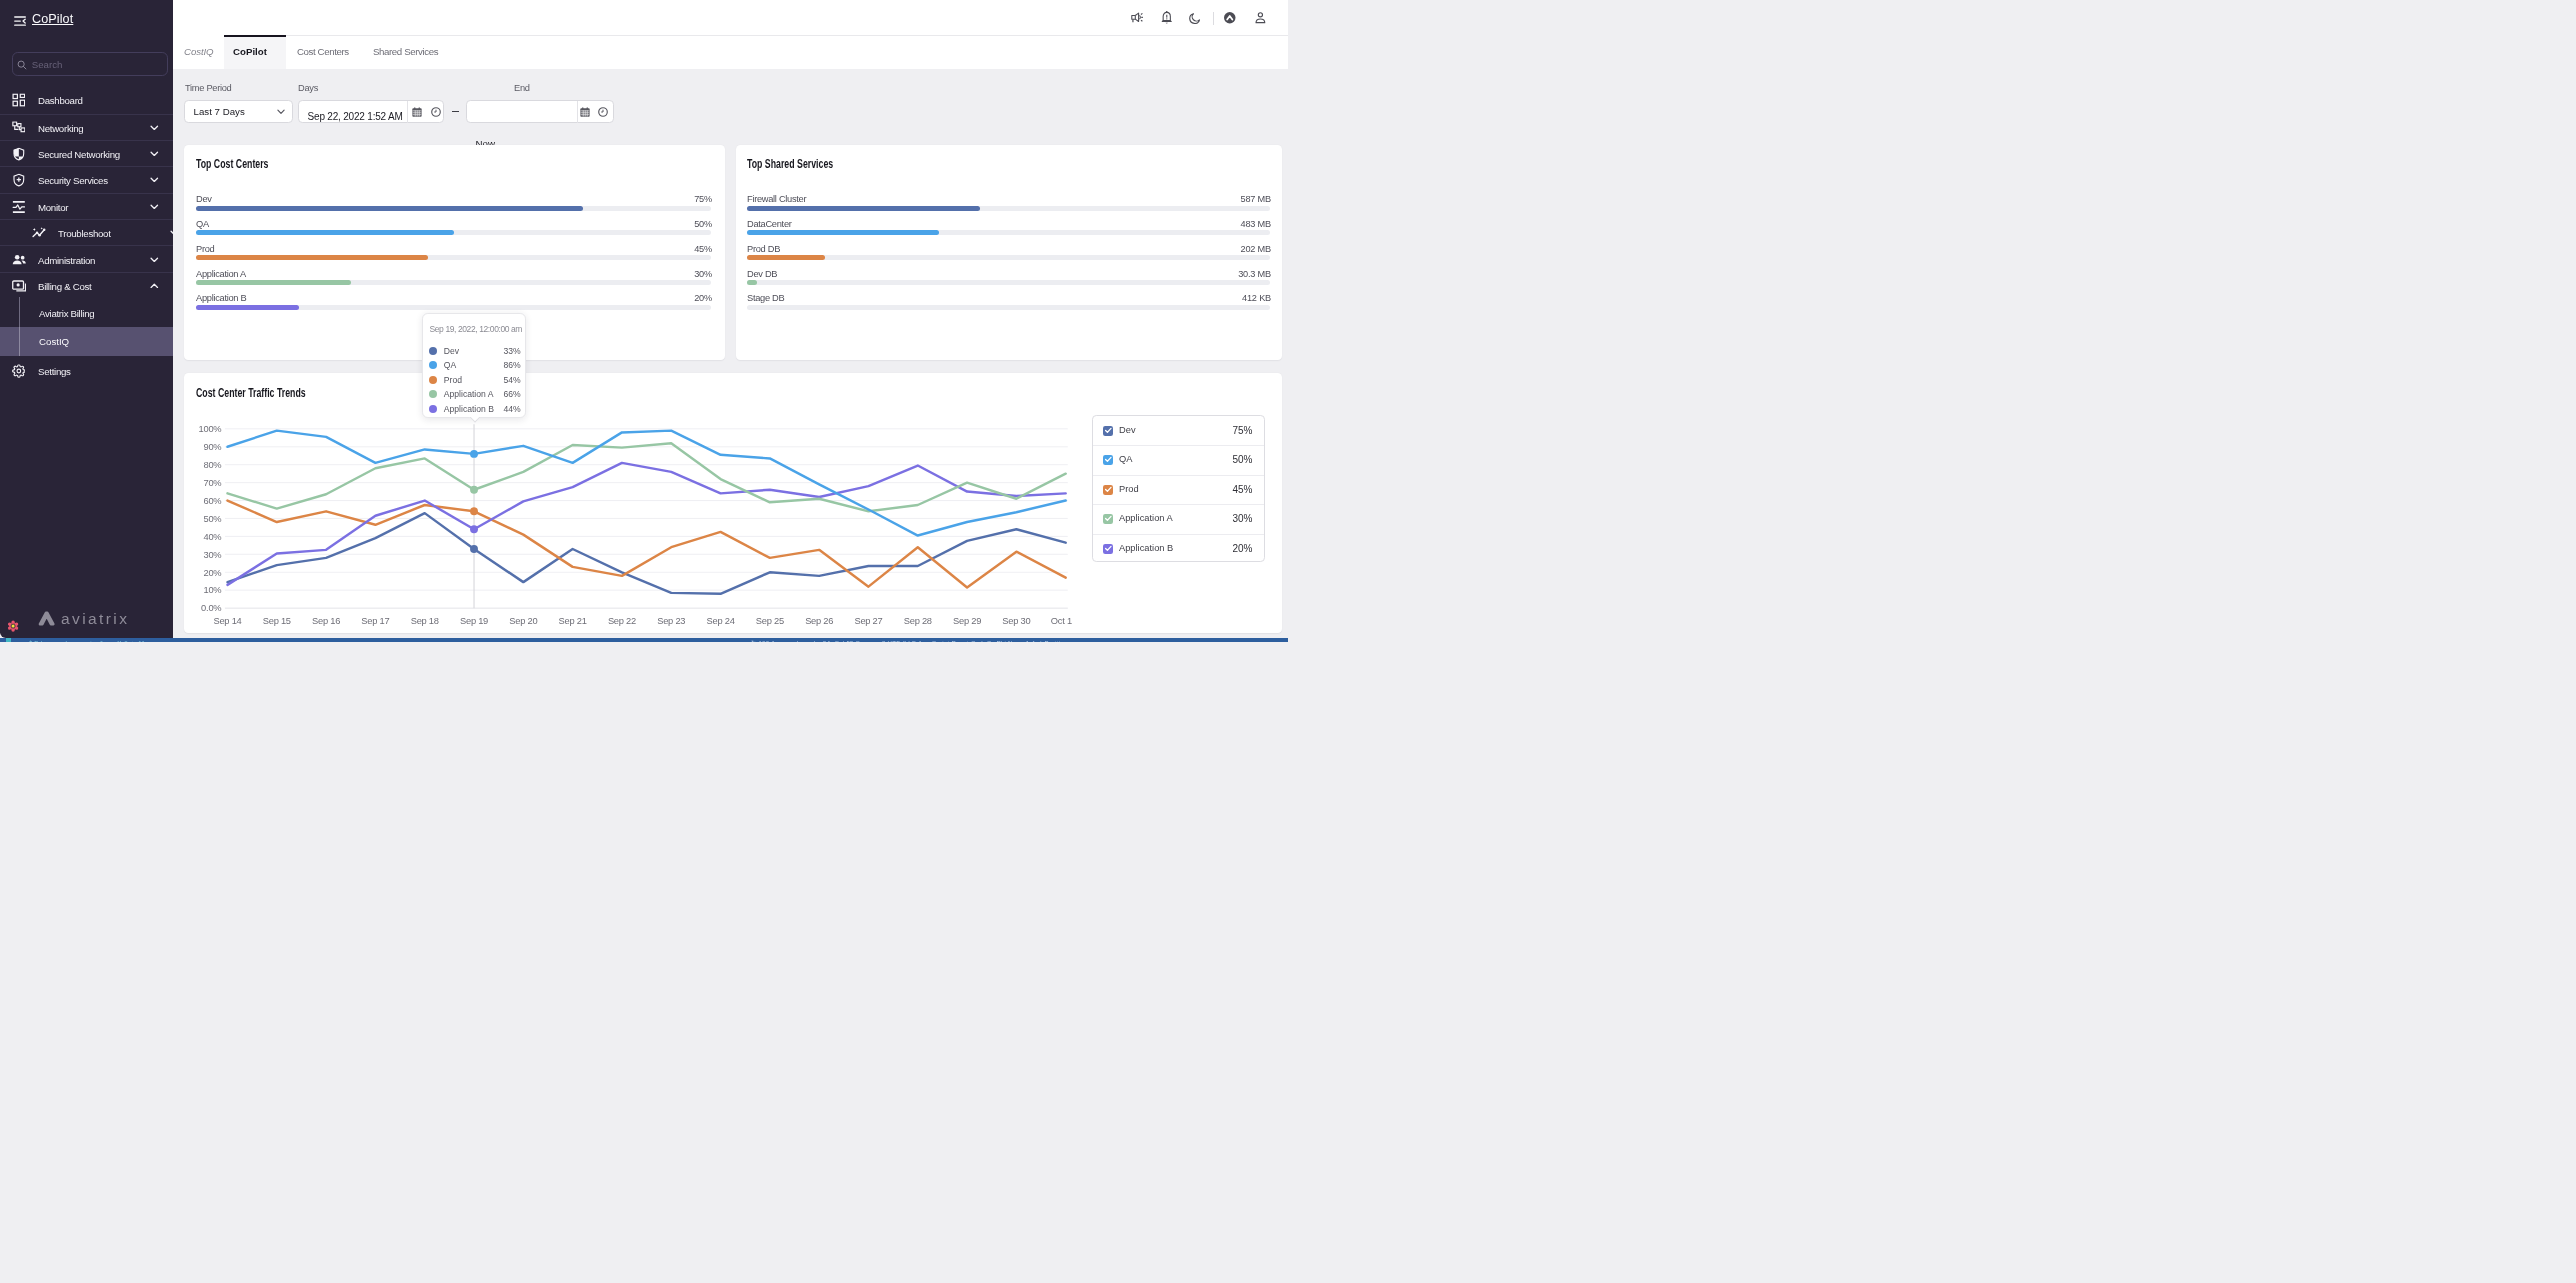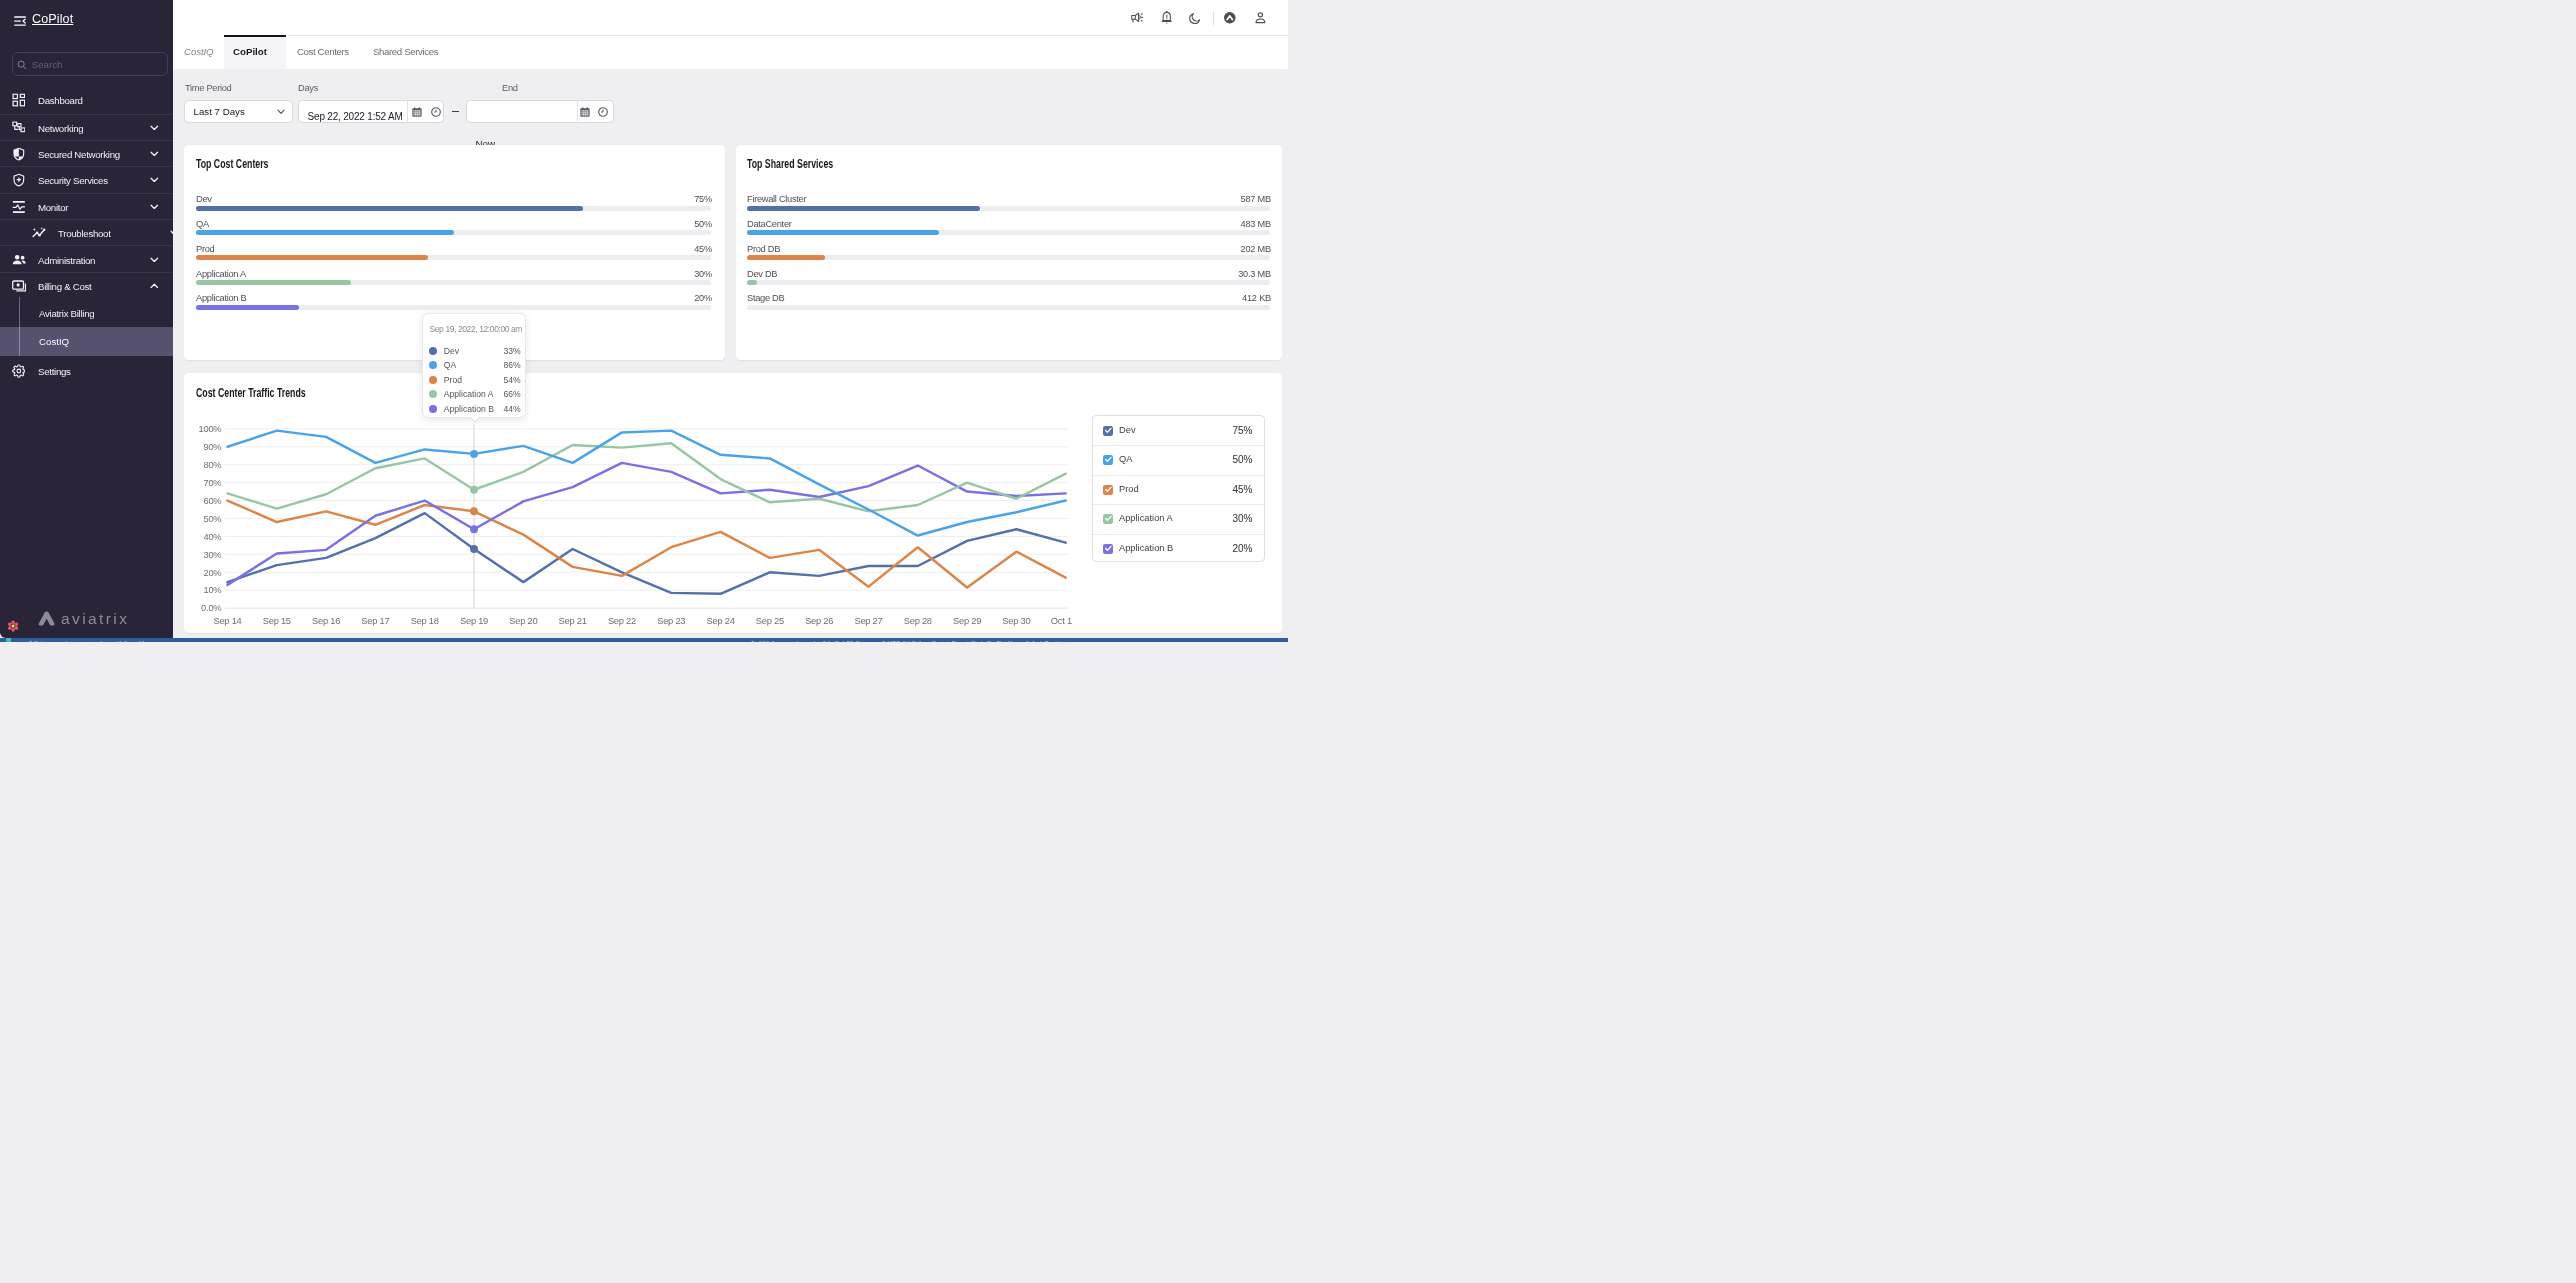--- a/index.html
+++ b/index.html
@@ -255,21 +255,21 @@
   <div class="abs" style="left:113px;top:0;width:1002px;height:0.7px;background:#e9e9ec;"></div>
   <div class="abs" style="left:51px;top:0;width:62px;height:34px;background:#f5f5f7;border-top:2.2px solid #17141f;"></div>
   <div class="abs" style="left:11px;top:10.8px;font-size:9.7px;font-style:italic;letter-spacing:-0.1px;color:#85858d;">CostIQ</div>
   <div class="abs" style="left:60px;top:10.8px;font-size:9.7px;font-weight:bold;color:#17171f;">CoPilot</div>
   <div class="abs" style="left:124px;top:10.8px;font-size:9.7px;letter-spacing:-0.4px;color:#6d6d76;">Cost Centers</div>
   <div class="abs" style="left:200px;top:10.8px;font-size:9.7px;letter-spacing:-0.4px;color:#6d6d76;">Shared Services</div>
 </div>
 
 <div class="flabel" style="left:185px;">Time Period</div>
 <div class="flabel" style="left:298px;">Days</div>
-<div class="flabel" style="left:462px;padding-left:40px;">End</div>
+<div class="flabel" style="left:474px;padding-left:40px;">End</div>
 <div class="fbox" style="left:184px;width:109px;">
   <div class="abs" style="left:8.6px;top:5px;font-size:9.7px;color:#1b1b22;">Last 7 Days</div>
   <svg class="abs" style="left:92px;top:8px" width="8" height="5.8" viewBox="0 0 11 8" fill="none" stroke="#55555e" stroke-width="1.6" stroke-linecap="round" stroke-linejoin="round">
       <path d="M1.2 1.5 L5.5 6 L9.8 1.5"></path>
     </svg>
 </div>
 <div class="fbox" style="left:298px;width:146px;">
   <div class="abs" style="left:8.6px;top:10px;font-size:10px;letter-spacing:-0.2px;color:#1b1b22;">Sep 22, 2022 1:52 AM</div>
   <div class="abs" style="left:108px;top:0;width:0.7px;height:21.6px;background:#e3e3e7;"></div>
   <svg class="abs" style="left:113px;top:5.8px" width="10" height="10" viewBox="0 0 14 14">

